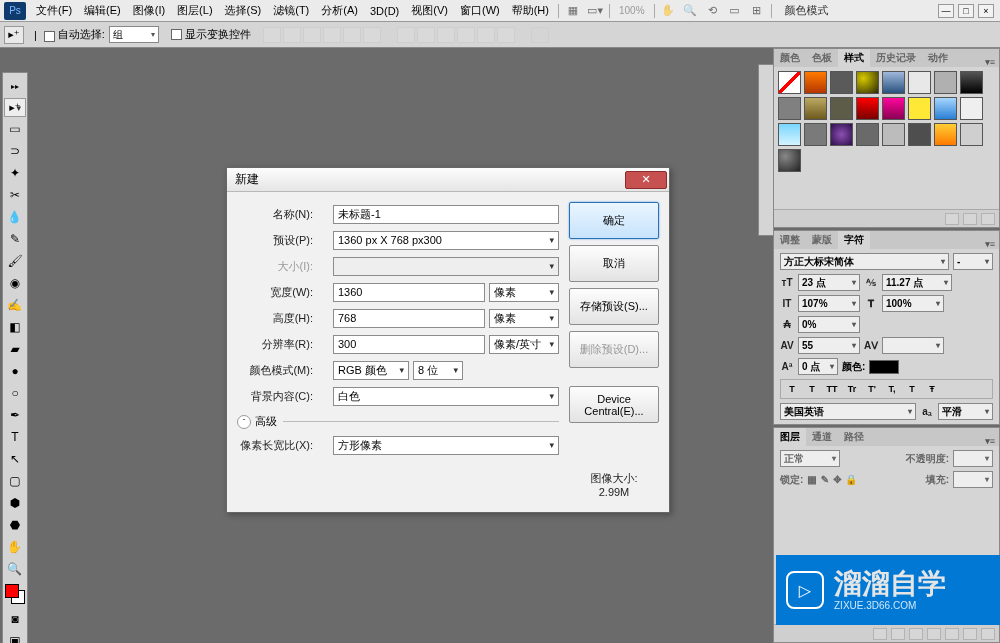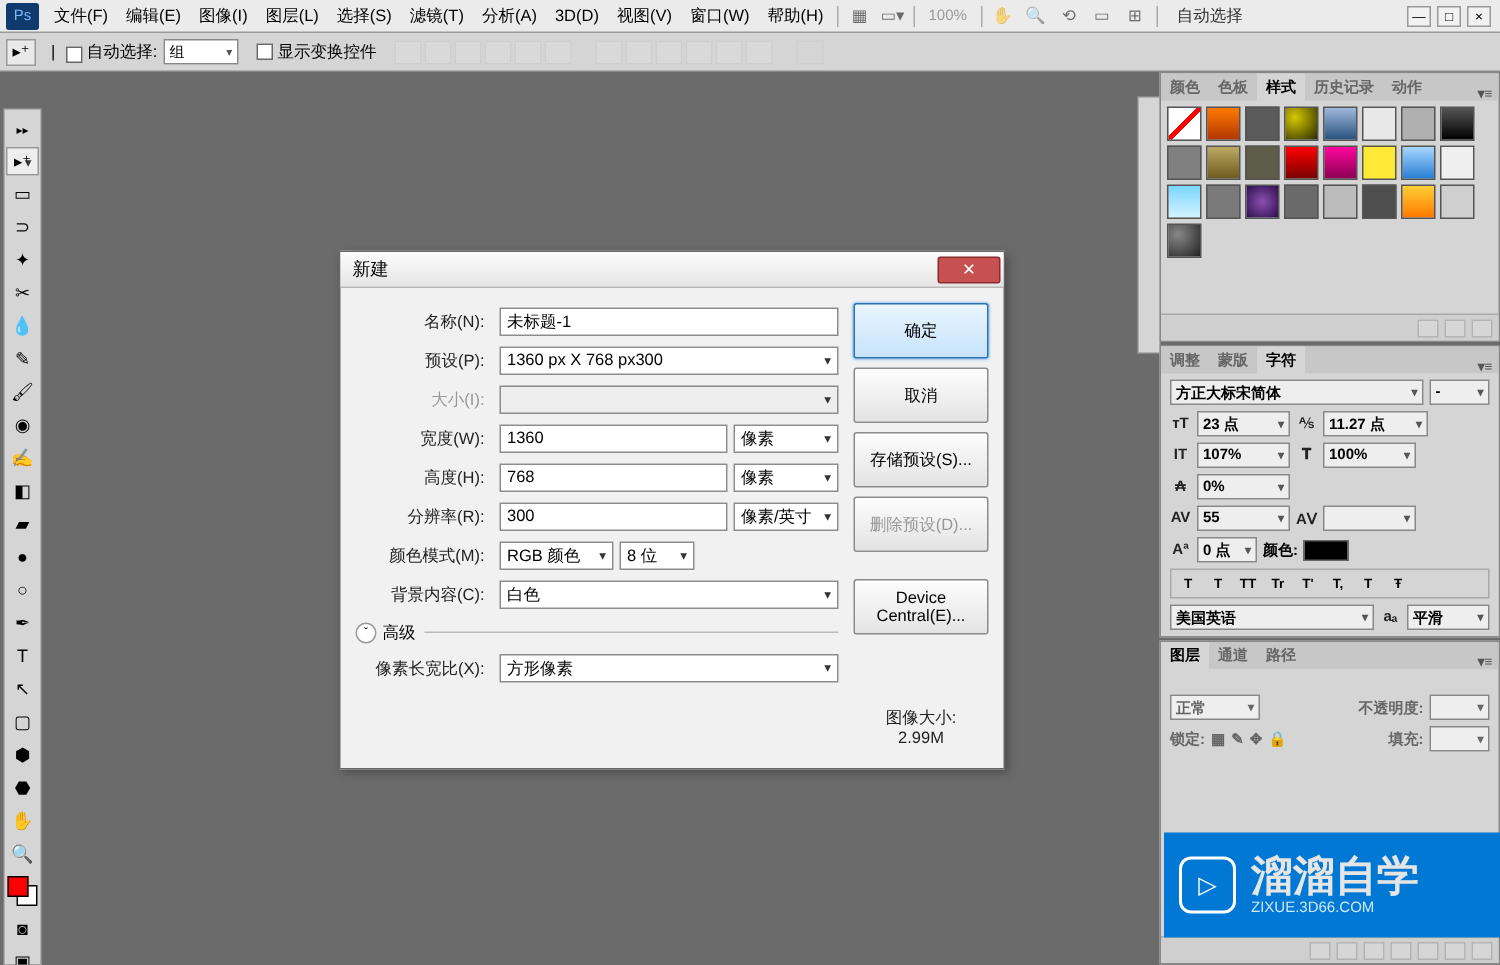--- a/index.html
+++ b/index.html
@@ -52,36 +52,36 @@
 .char-body { padding:4px 6px; font-size:10px; display:flex; flex-direction:column; gap:4px; background:#d5d5d5;}
 .char-row { display:flex; align-items:center; gap:4px;}
 .char-input { background:#eee; border:1px solid #888; height:17px; font-size:10px; padding:0 3px; display:inline-flex; align-items:center;}
 .char-input::after { content:"▾"; margin-left:auto; font-size:8px; color:#555;}
 .char-ico { width:14px; display:inline-flex; justify-content:center; font-size:10px; color:#222;}
 .tt-strip { display:flex; gap:2px; border:1px solid #aaa; padding:2px;}
 .tt-strip span { width:18px; height:14px; display:flex; align-items:center; justify-content:center; font-size:9px;}
 .color-sw { width:30px; height:14px; background:#000; border:1px solid #666;}
 
 
-.lyr-body { padding:17px 6px; font-size:10px; color:#666; min-height:70px;}
+.lyr-body { padding:4px 6px; font-size:10px; color:#666; min-height:70px;}
 .lyr-row { display:flex; align-items:center; gap:4px; margin-bottom:4px;}
 .lyr-drop { background:#eee; border:1px solid #888; height:17px; width:60px; display:inline-flex; align-items:center; padding:0 3px; font-size:10px;}
 .lyr-drop::after{content:"▾"; margin-left:auto; font-size:8px;}
 .panel-footer { height:18px; background:#cfcfcf; border-top:1px solid #aaa; display:flex; justify-content:flex-end; align-items:center; gap:4px; padding:0 4px;}
 .panel-footer span { width:14px; height:12px; border:1px solid #999; background:#dedede; opacity:.5;}
 
 
 .dlg { position:absolute; top:167px; left:226px; width:444px; background:#f1f1f1; border:1px solid #676767; box-shadow:2px 2px 6px rgba(0,0,0,.3);}
 .dlg-title { display:flex; align-items:center; background:linear-gradient(#fdfdfd,#e5e5e5); height:24px; border-bottom:1px solid #b8b8b8; font-size:12px; padding-left:8px;}
 .dlg-close { margin-left:auto; width:42px; height:18px; background:#c75050; border:1px solid #8a2c2c; color:#fff; display:flex; align-items:center; justify-content:center; font-size:11px; margin-right:2px; border-radius:2px;}
 .dlg-body { display:flex; padding:10px 10px 14px 10px; gap:10px;}
 .dlg-left { flex:1;}
 .dlg-right { width:108px; display:flex; flex-direction:column; gap:6px;}
 .frow { display:flex; align-items:center; height:24px; font-size:11px; margin-bottom:2px;}
-.frow label { width:96px; text-align:right; padding-right:10px; color:#222;}
+.frow label { width:96px; text-align:right; padding-right:20px; color:#222;}
 .frow.disabled label { color:#999;}
 .txt { background:#fff; border:1px solid #8c8c8c; height:19px; font-size:11px; padding:0 4px; flex:1;}
 .sel { background:#fff; border:1px solid #8c8c8c; height:19px; font-size:11px; padding:0 4px; display:inline-flex; align-items:center; position:relative;}
 .sel::after { content:"▾"; position:absolute; right:4px; font-size:9px; color:#333;}
 .sel.wide { flex:1;}
 .sel.unit { width:70px; margin-left:4px;}
 .sel.small { width:50px; margin-left:4px;}
 .btn { background:linear-gradient(#fdfdfd,#e3e3e3); border:1px solid #8c8c8c; height:37px; font-size:11px; border-radius:2px; cursor:pointer;}
 .btn.primary { border:1px solid #2a72b5; background:linear-gradient(#eaf5ff,#c7e3fb); box-shadow:0 0 2px #4a9de0;}
 .adv-hdr { display:flex; align-items:center; font-size:11px; margin:6px 0 4px;}
@@ -120,21 +120,21 @@
   <span class="menu-icon">▭▾</span>
   <span class="menu-sep"></span>
   <span class="zoom-box">100%</span>
   <span class="menu-sep"></span>
   <span class="menu-icon">✋</span>
   <span class="menu-icon">🔍</span>
   <span class="menu-icon">⟲</span>
   <span class="menu-icon">▭</span>
   <span class="menu-icon">⊞</span>
   <span class="menu-sep"></span>
-  <span class="workspace-label">自动选择</span>
+  <span class="workspace-label">颜色模式</span>
   <div class="win-btns">
     <span>—</span>
     <span>□</span>
     <span>×</span>
   </div>
 </div>
 
 <div class="optbar">
   <div class="move-tool-ico">▸⁺</div>
   <span style="margin-left:6px">|</span>

